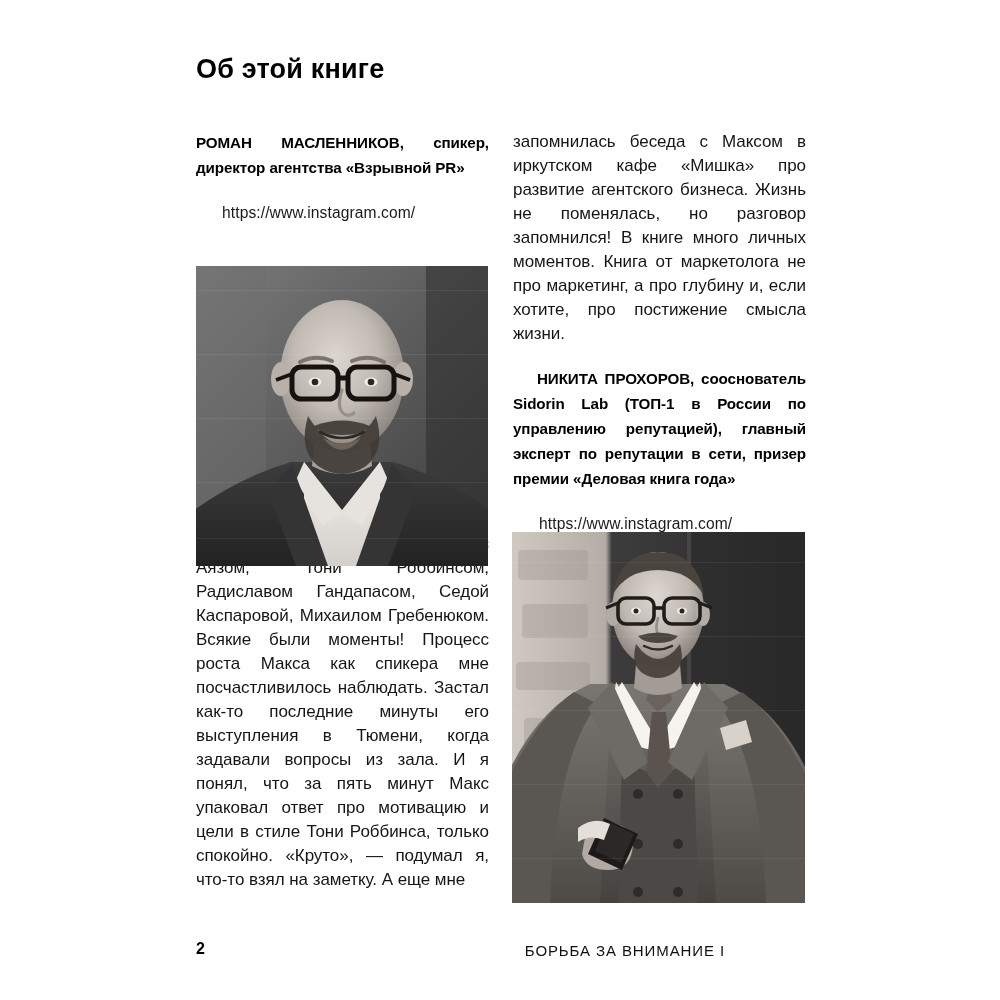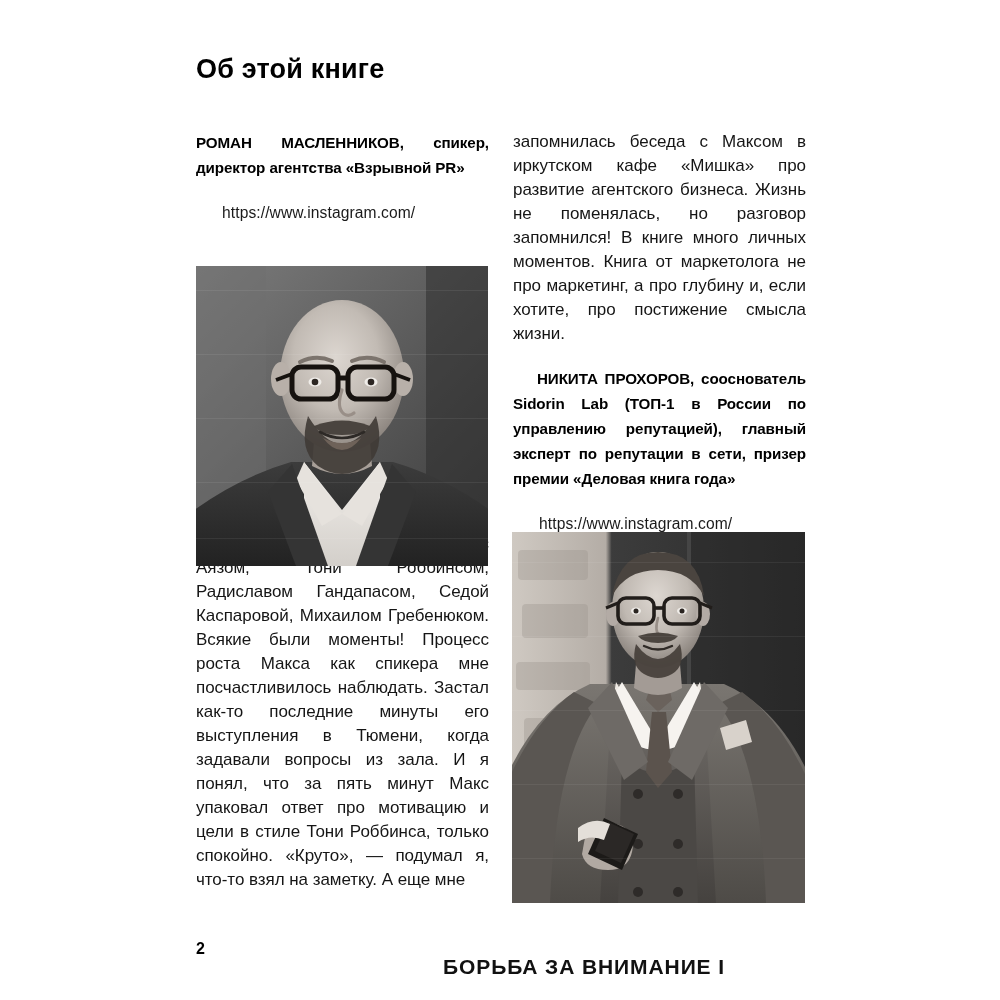--- a/index.html
+++ b/index.html
@@ -116,23 +116,23 @@
     position: absolute;
     left: 0;
     top: 0;
     font-size: 16px;
     font-weight: 700;
     color: #000;
   }
   .footer-book {
     position: absolute;
     right: 15px;
-    top: 15px;
-    font-size: 21px;
-    font-weight: 700;
+    top: 2px;
+    font-size: 15px;
+    font-weight: 400;
     letter-spacing: 0.9px;
     color: #111;
     white-space: nowrap;
   }
 </style>
 </head>
 <body>
 
 <div class="page">
 

